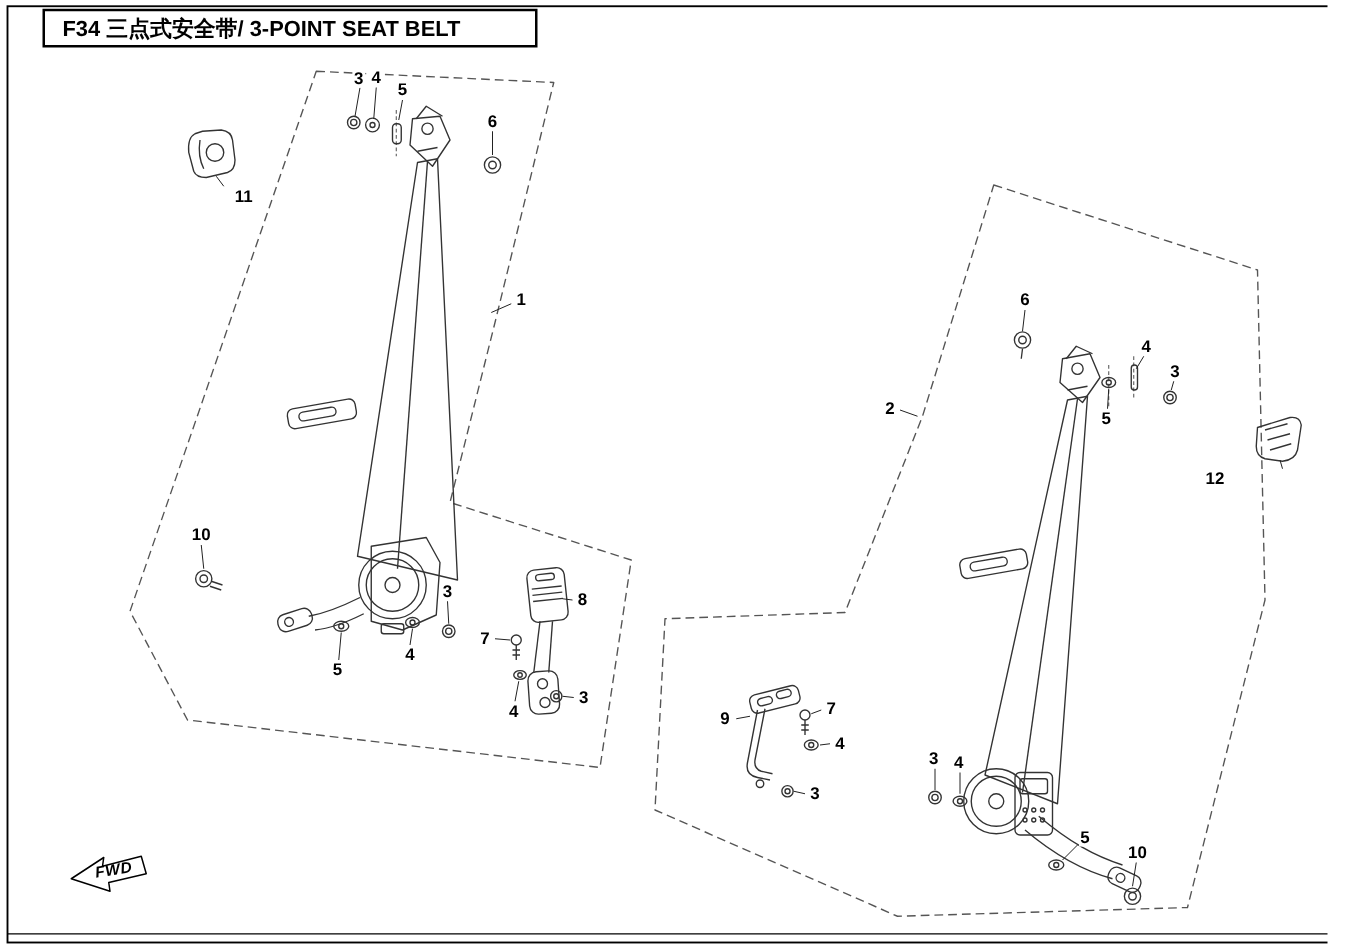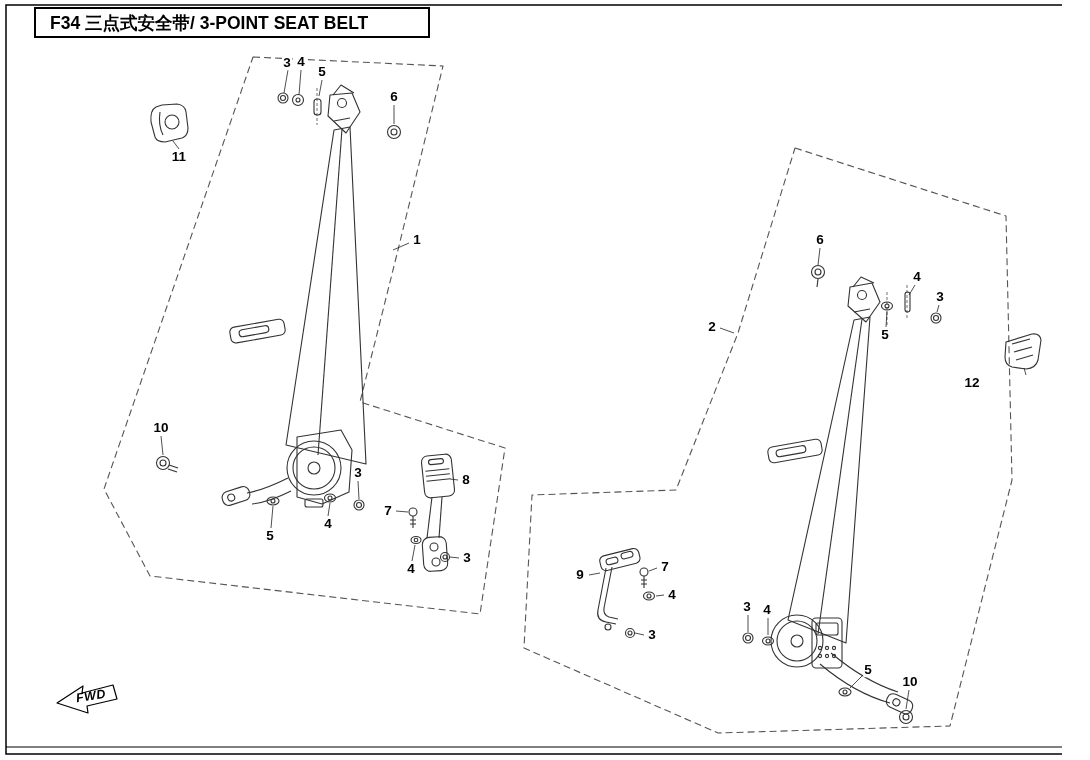--- a/index.html
+++ b/index.html
@@ -246,21 +246,21 @@
     <span>F34 三点式安全带/ 3-POINT SEAT BELT</span>
   </div>
 
   <div class="fwd-label">FWD</div>
 
   <div class="callout" style="left:287px;top:63px">3</div>
   <div class="callout" style="left:301px;top:62px">4</div>
   <div class="callout" style="left:322px;top:72px">5</div>
   <div class="callout" style="left:394px;top:97px">6</div>
   <div class="callout" style="left:417px;top:240px">1</div>
-  <div class="callout" style="left:179px;top:157px">11</div>
+  <div class="callout" style="left:195px;top:157px">11</div>
   <div class="callout" style="left:161px;top:428px">10</div>
   <div class="callout" style="left:270px;top:536px">5</div>
   <div class="callout" style="left:328px;top:524px">4</div>
   <div class="callout" style="left:358px;top:473px">3</div>
   <div class="callout" style="left:388px;top:511px">7</div>
   <div class="callout" style="left:411px;top:569px">4</div>
   <div class="callout" style="left:467px;top:558px">3</div>
   <div class="callout" style="left:466px;top:480px">8</div>
   <div class="callout" style="left:820px;top:240px">6</div>
   <div class="callout" style="left:917px;top:277px">4</div>

